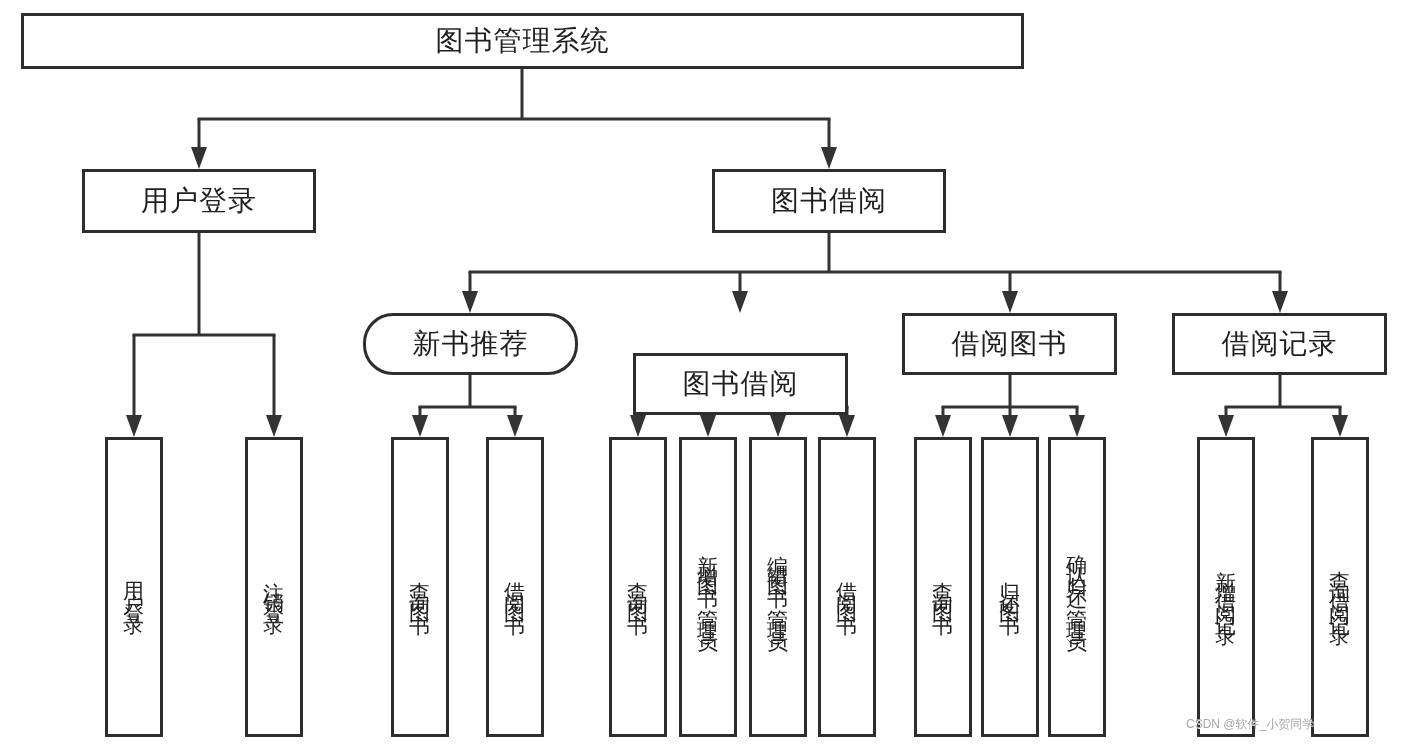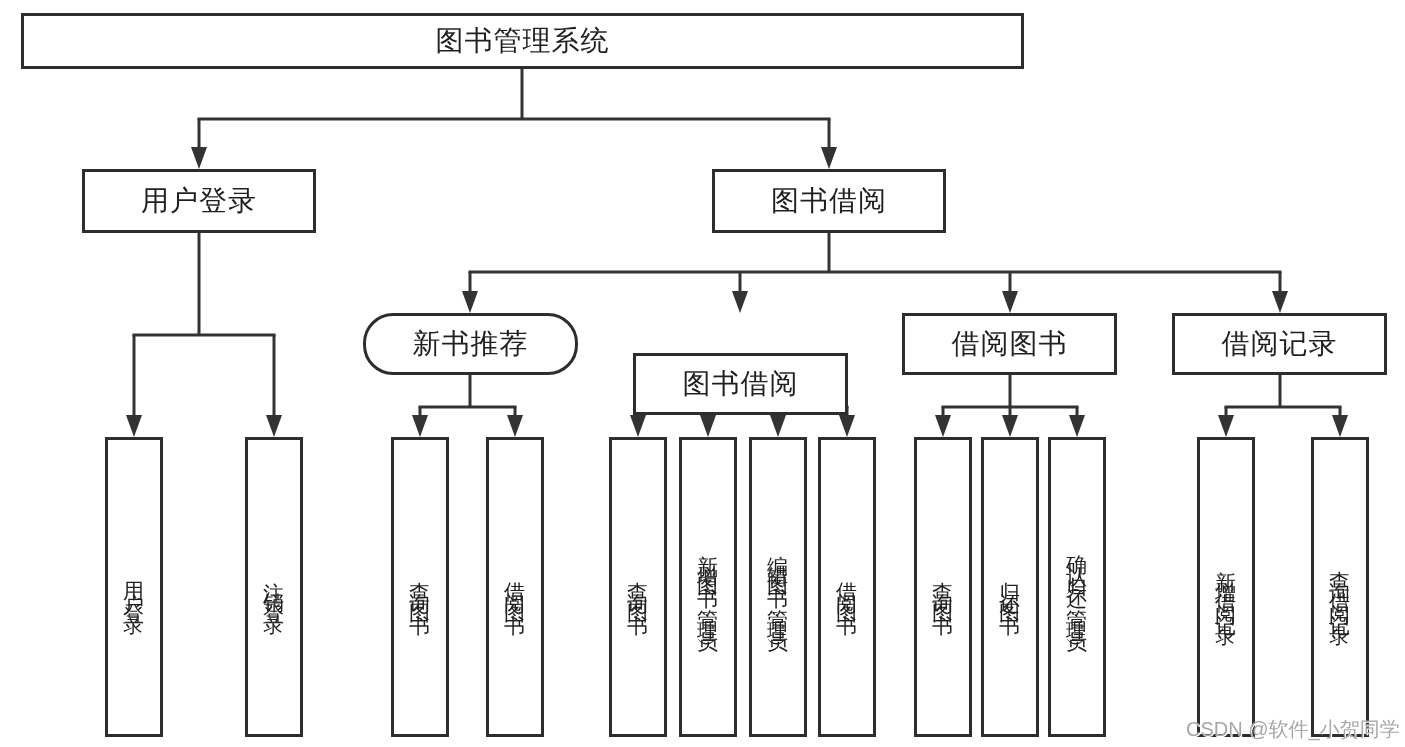--- a/index.html
+++ b/index.html
@@ -49,21 +49,21 @@
     font-size: 21px;
     letter-spacing: 11px;
     line-height: 1;
     white-space: nowrap;
   }
   #watermark {
     position: absolute;
     left: 1186px;
     top: 716px;
     z-index: 3;
-    font-size: 20px;
+    font-size: 12px;
     color: #a6a6a6;
     white-space: nowrap;
     text-shadow: 1px 1px 0 #ffffff;
   }
 </style>
 </head>
 <body>
 
 <div id="canvas">
 

